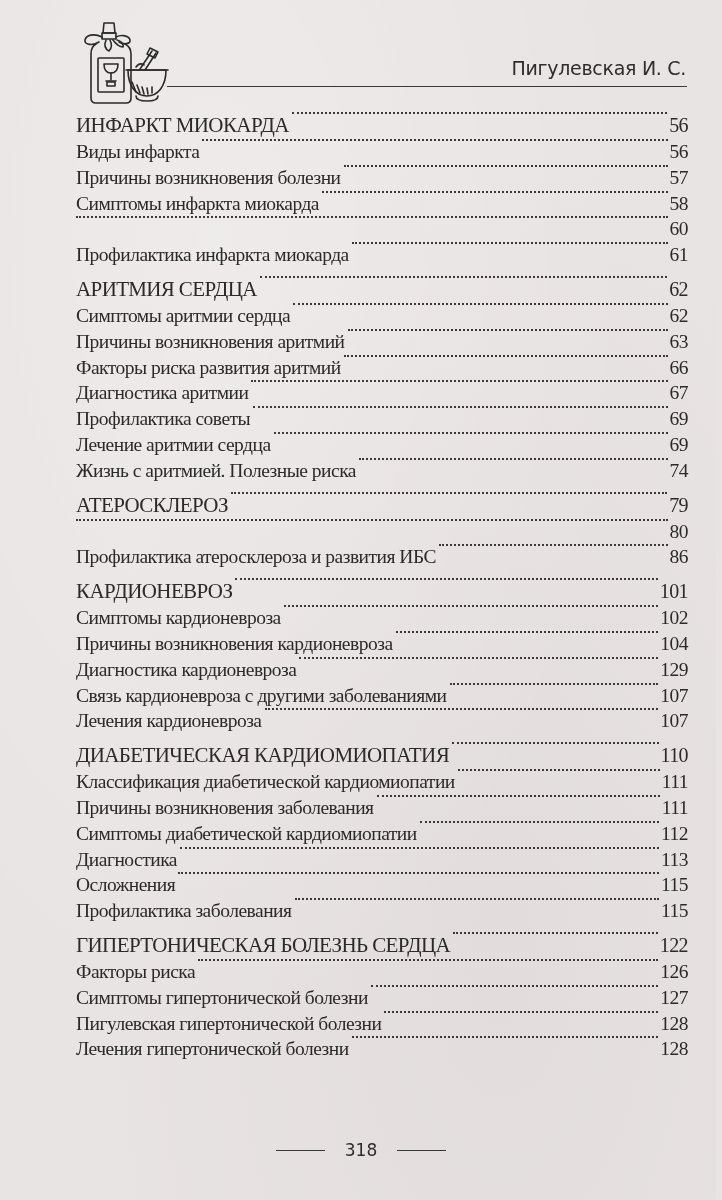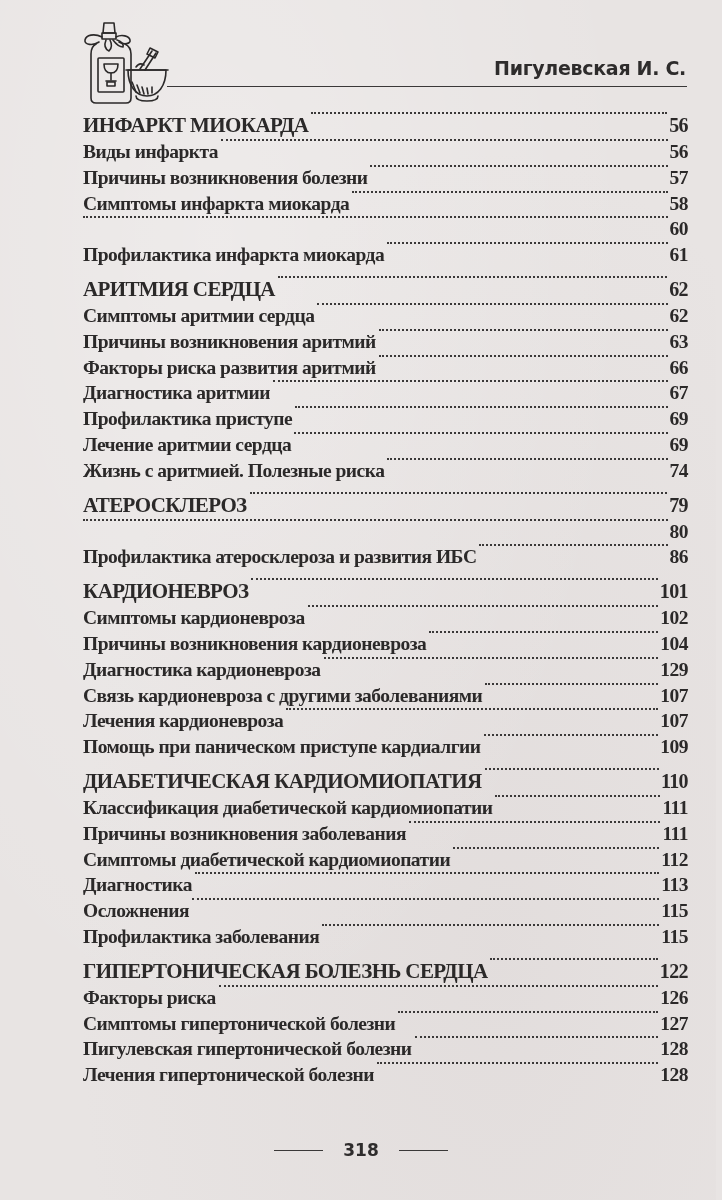--- a/index.html
+++ b/index.html
@@ -15,21 +15,20 @@
     color: #2b2929;
   }
   .page {
     position: absolute;
     left: 0; top: 0;
     width: 716px; height: 1200px;
     background:
       radial-gradient(ellipse at 30% 20%, rgba(255,255,255,0.25), transparent 60%),
       radial-gradient(ellipse at 70% 80%, rgba(200,190,190,0.18), transparent 60%),
       #e8e4e3;
-    font-weight: bold;
   }
   .header {
     position: absolute;
     left: 0; top: 0;
     width: 722px; height: 110px;
   }
   .illustration {
     position: absolute;
     left: 66px; top: 20px;
     width: 104px; height: 86px;
@@ -63,21 +62,20 @@
     margin-bottom: 8px;
   }
   .row {
     display: flex;
     align-items: flex-end;
     height: 25.8px;
     line-height: 25.8px;
     font-size: 17.4px;
     letter-spacing: -0.5px;
     white-space: nowrap;
-    margin-left: 7px;
   }
   .row.heading {
     font-size: 19.5px;
     letter-spacing: -0.6px;
     height: 27px;
     line-height: 27px;
   }
   .row .title {
     flex: 0 0 auto;
     padding-right: 3px;
@@ -220,21 +218,21 @@
         <span class="title">Факторы риска развития аритмий</span>
         <span class="leader"></span>
         <span class="page-num">66</span>
       </div>
       <div class="row">
         <span class="title">Диагностика аритмии</span>
         <span class="leader"></span>
         <span class="page-num">67</span>
       </div>
       <div class="row">
-        <span class="title">Профилактика приступе</span>
+        <span class="title">Профилактика советы</span>
         <span class="leader"></span>
         <span class="page-num">69</span>
       </div>
       <div class="row">
         <span class="title">Лечение аритмии сердца</span>
         <span class="leader"></span>
         <span class="page-num">69</span>
       </div>
       <div class="row">
         <span class="title">Жизнь с аритмией. Полезные риска</span>
@@ -283,25 +281,20 @@
       </div>
       <div class="row">
         <span class="title">Связь кардионевроза с другими заболеваниями</span>
         <span class="leader"></span>
         <span class="page-num">107</span>
       </div>
       <div class="row">
         <span class="title">Лечения кардионевроза</span>
         <span class="leader"></span>
         <span class="page-num">107</span>
-      </div>
-      <div class="row">
-        <span class="title">Помощь при паническом приступе кардиалгии</span>
-        <span class="leader"></span>
-        <span class="page-num">109</span>
       </div>
     </div>
 
     <div class="section">
       <div class="row heading">
         <span class="title">ДИАБЕТИЧЕСКАЯ КАРДИОМИОПАТИЯ</span>
         <span class="leader"></span>
         <span class="page-num">110</span>
       </div>
       <div class="row">

